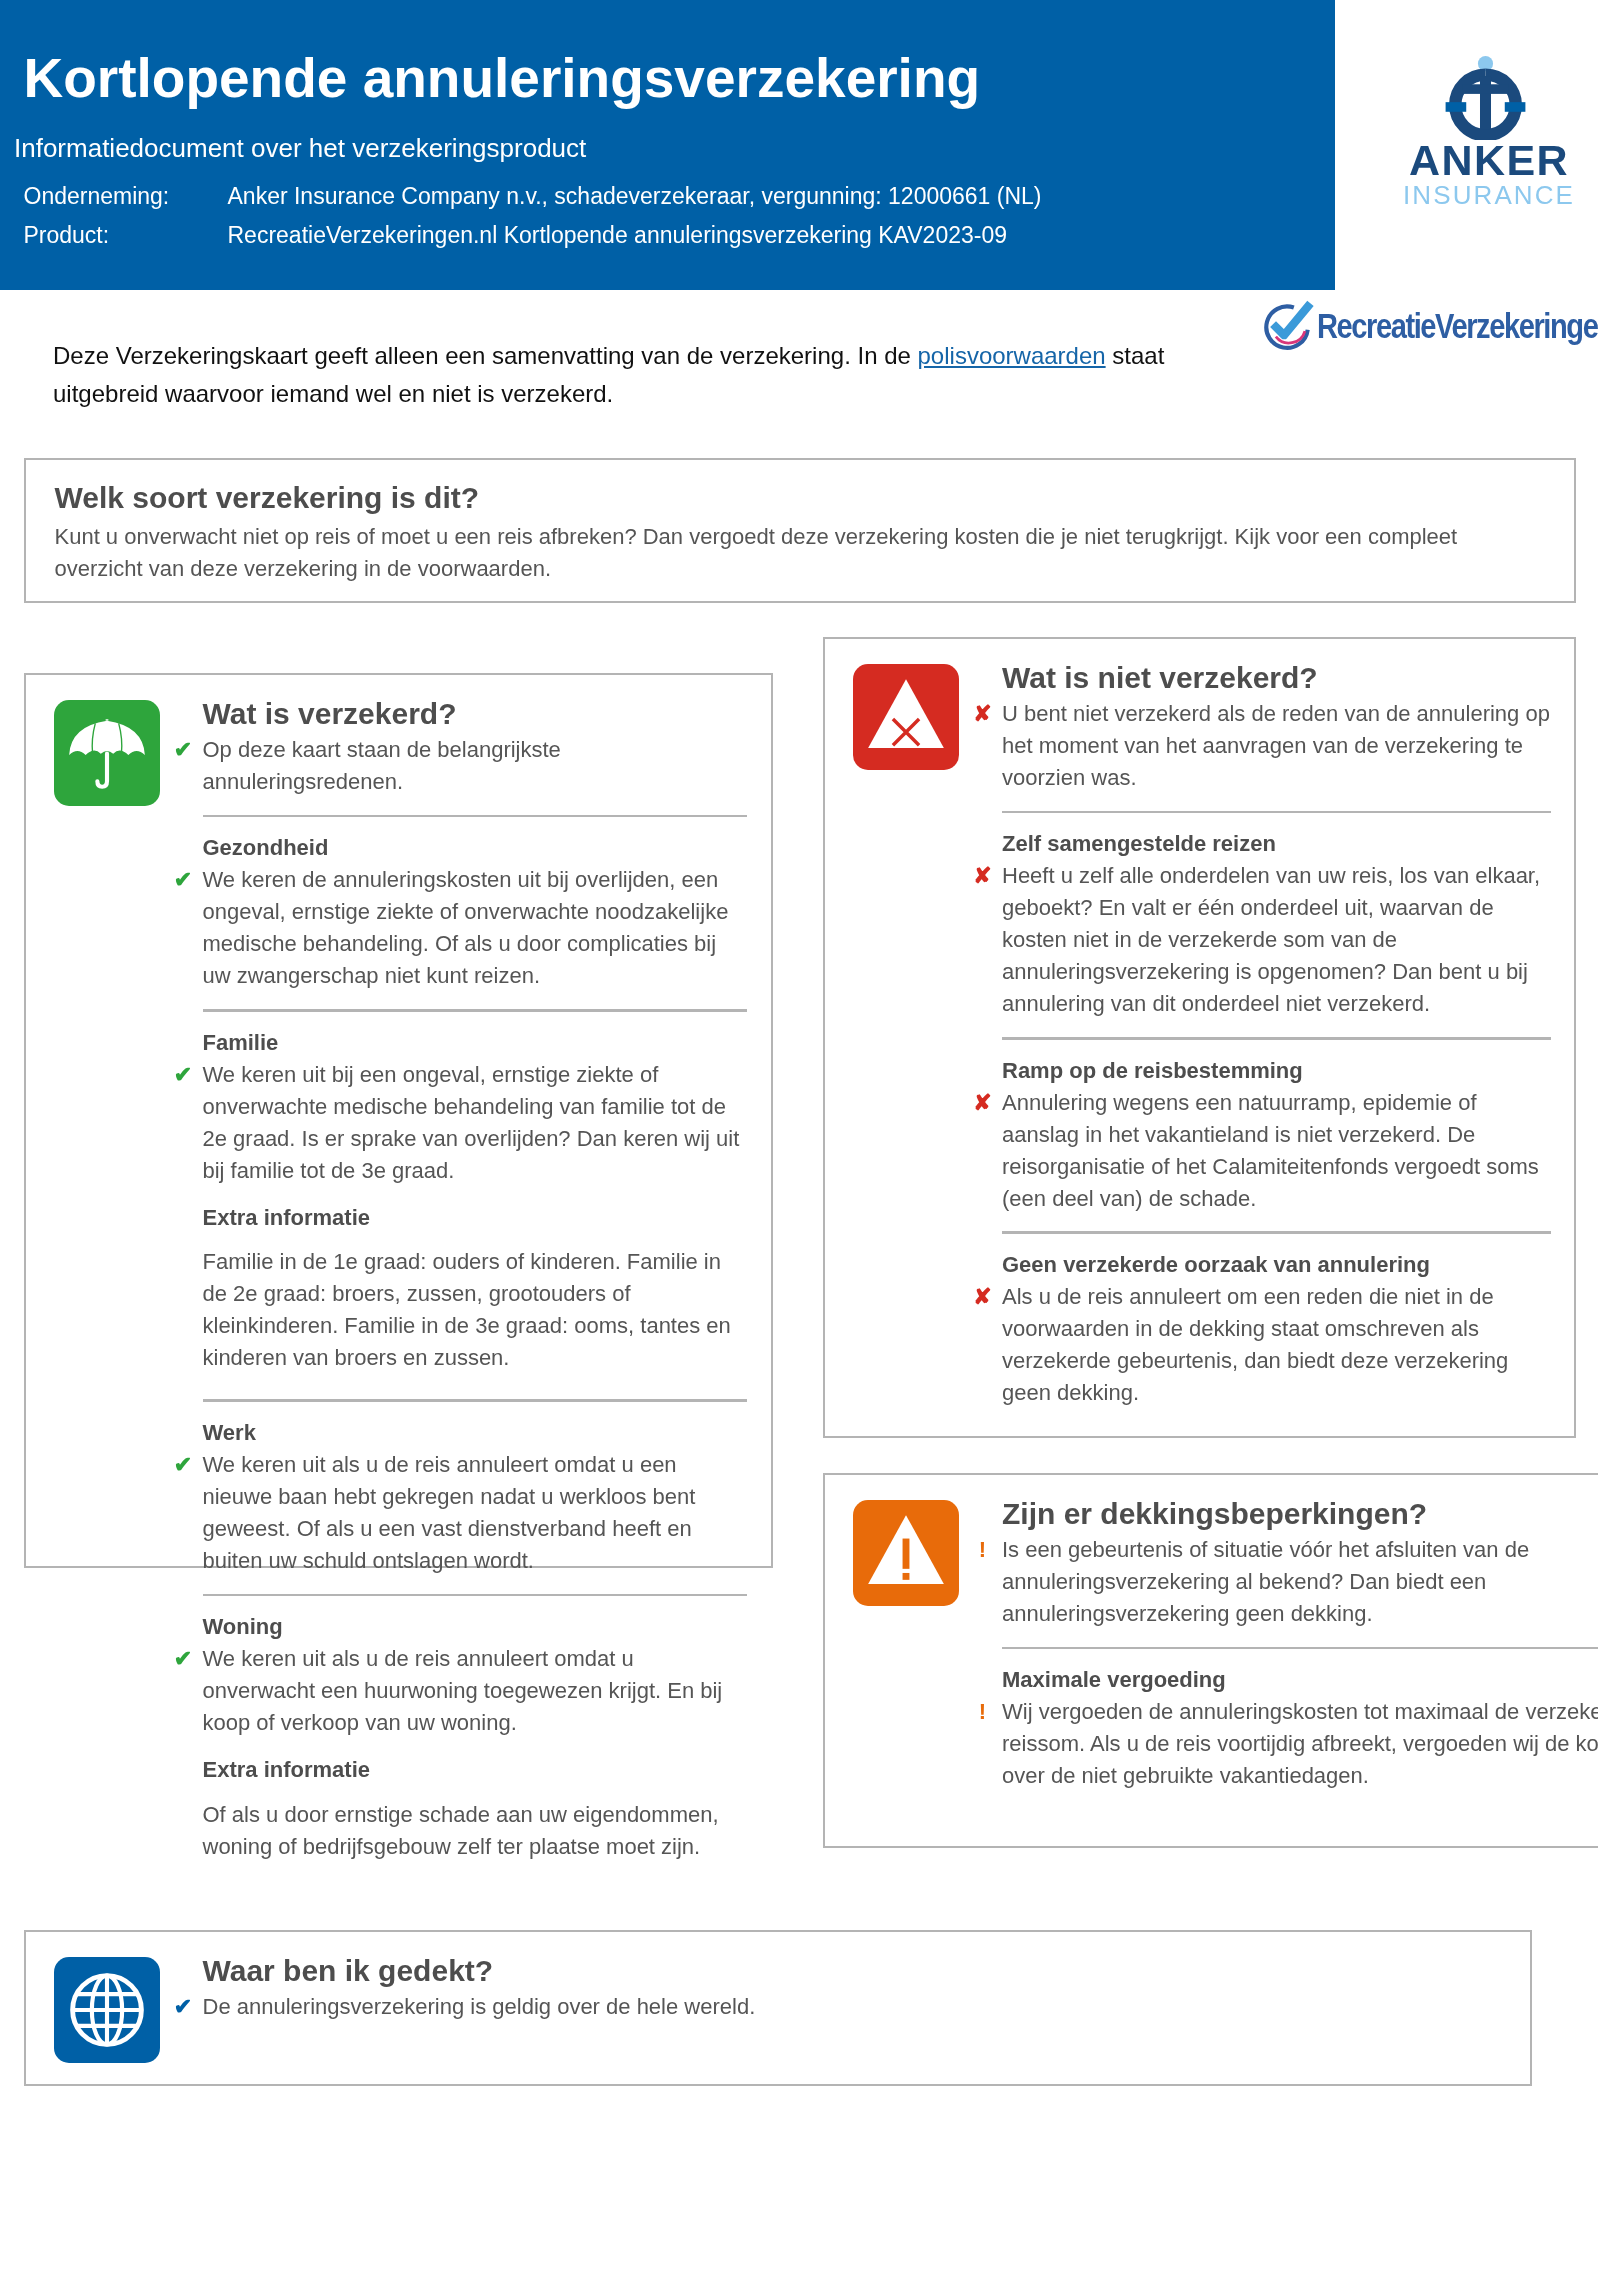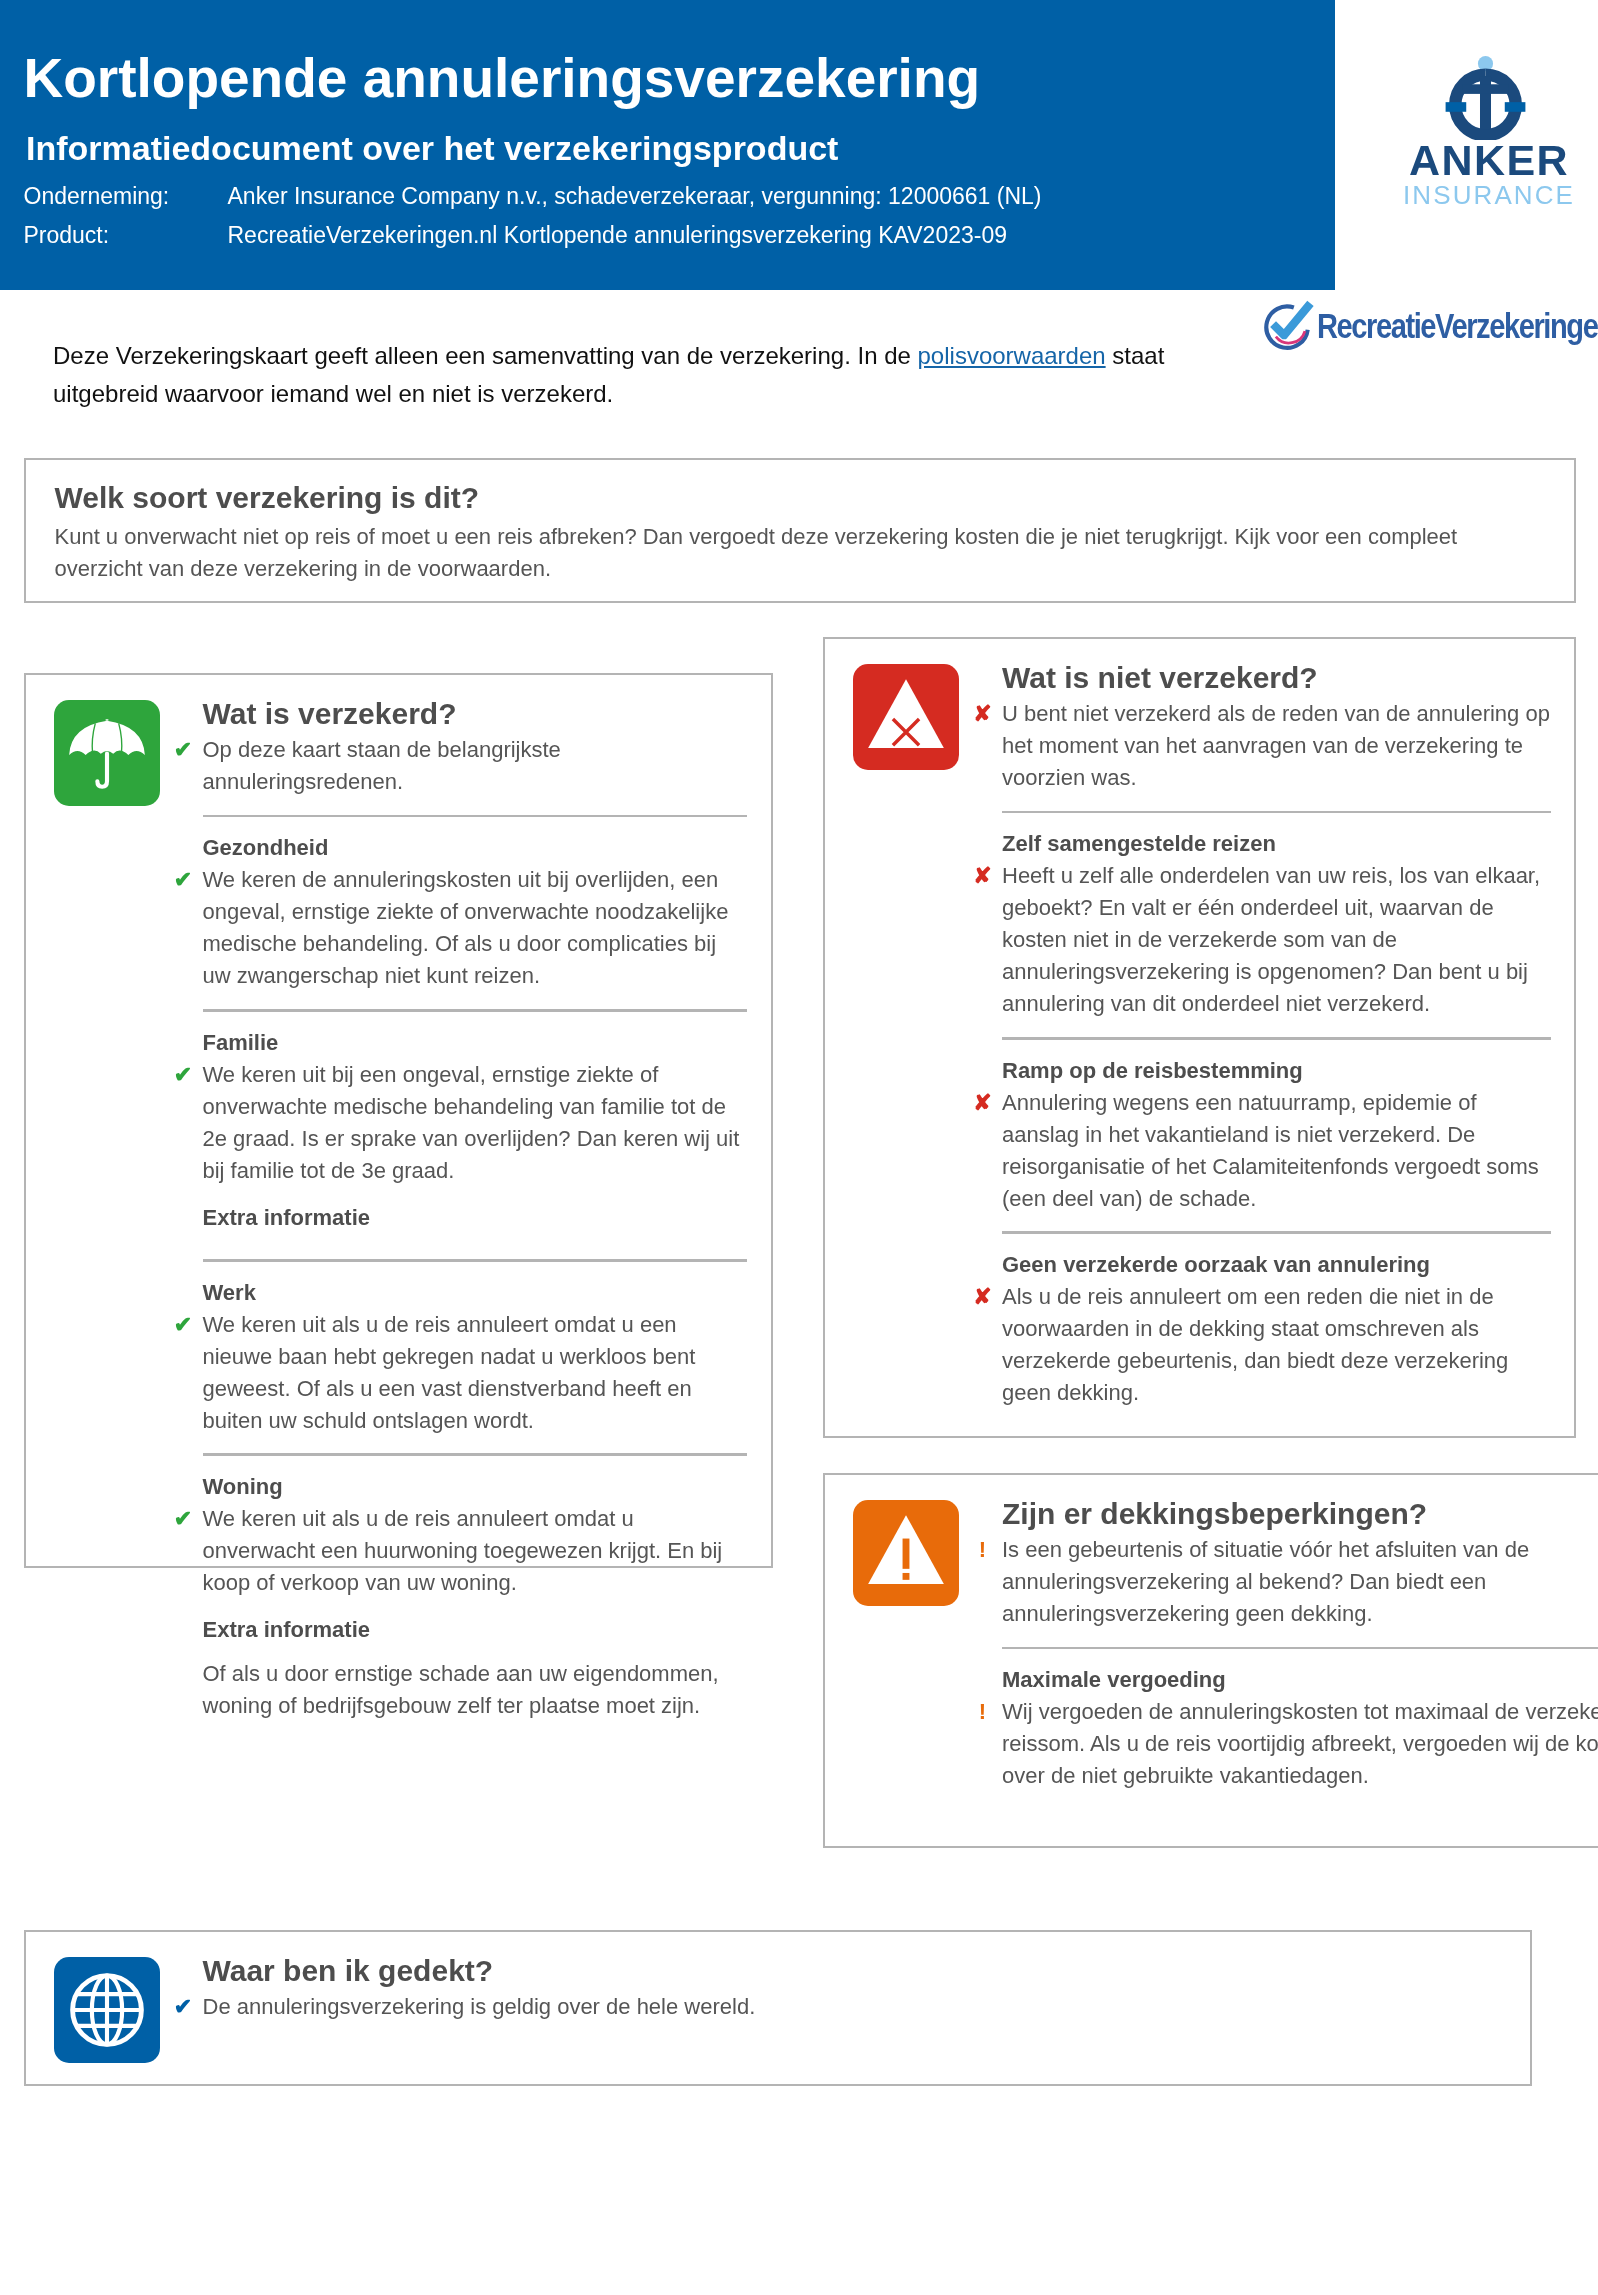--- a/index.html
+++ b/index.html
@@ -1,21 +1,21 @@
 <!DOCTYPE html>
 <html style="font-size:11px"><head>
 <meta charset="utf-8">
 <style>
   * { box-sizing: border-box; margin: 0; padding: 0; }
   html, body { width: 1599px; height: 2295px; background: #ffffff; overflow: hidden; }
   body { font-family: "Liberation Sans", sans-serif; color: #4a4a4a; position: relative; }
 
   .header { position: absolute; left: 0; top: 0; width: 1335px; height: 290px; background: #0060a6; color: #fff; }
   .header .title { position: absolute; left: 23.5px; top: 44px; font-size: 55px; font-weight: bold; line-height: 69px; letter-spacing: 0px; }
-  .header .subtitle { position: absolute; left: 26px; top: 131px; font-size: 34px; font-weight: bold; line-height: 35px; }
+  .header .subtitle { position: absolute; left: 14px; top: 131px; font-size: 26px; font-weight: normal; line-height: 35px; }
   .header .meta-row { position: absolute; left: 23.5px; font-size: 23px; line-height: 30px; color: #ffffff; }
   .header .meta-row .lbl { position: absolute; left: 0; white-space: nowrap; }
   .header .meta-row .val { position: absolute; left: 204px; white-space: nowrap; }
   .header .meta-company { top: 181px; }
   .header .meta-product { top: 220px; }
 
   .anker-logo { position: absolute; left: 1403px; top: 48px; width: 166px; height: 166px; }
   .anker-logo svg { position: absolute; left: 41px; top: 5.5px; }
   .anker-logo .anker-word { position: absolute; left: 0; top: 91px; width: 166px; text-align: right; font-size: 43px; font-weight: bold; color: #1b4a7d; letter-spacing: 1.4px; line-height: 43px; }
   .anker-logo .ins-word { position: absolute; left: 0; top: 133px; width: 166px; text-align: center; font-size: 26px; color: #8cc8ee; letter-spacing: 2.1px; line-height: 28px; }
@@ -128,20 +128,21 @@
       <span>We keren de annuleringskosten uit bij overlijden, een ongeval, ernstige ziekte of onverwachte noodzakelijke medische behandeling. Of als u door complicaties bij uw zwangerschap niet kunt reizen.</span>
     </div>
     <div class="divider"></div>
 
     <div class="sub-h">Familie</div>
     <div class="item">
       <span class="mark check">✔</span>
       <span>We keren uit bij een ongeval, ernstige ziekte of onverwachte medische behandeling van familie tot de 2e graad. Is er sprake van overlijden? Dan keren wij uit bij familie tot de 3e graad.</span>
     </div>
     <div class="sub-h">Extra informatie</div>
+    <div class="extra-p">Familie in de 1e graad: ouders of kinderen. Familie in de 2e graad: broers, zussen, grootouders of kleinkinderen. Familie in de 3e graad: ooms, tantes en kinderen van broers en zussen.</div>
     <div class="divider" style="margin-top:25px"></div>
 
     <div class="sub-h">Werk</div>
     <div class="item">
       <span class="mark check">✔</span>
       <span>We keren uit als u de reis annuleert omdat u een nieuwe baan hebt gekregen nadat u werkloos bent geweest. Of als u een vast dienstverband heeft en buiten uw schuld ontslagen wordt.</span>
     </div>
     <div class="divider"></div>
 
     <div class="sub-h">Woning</div>

